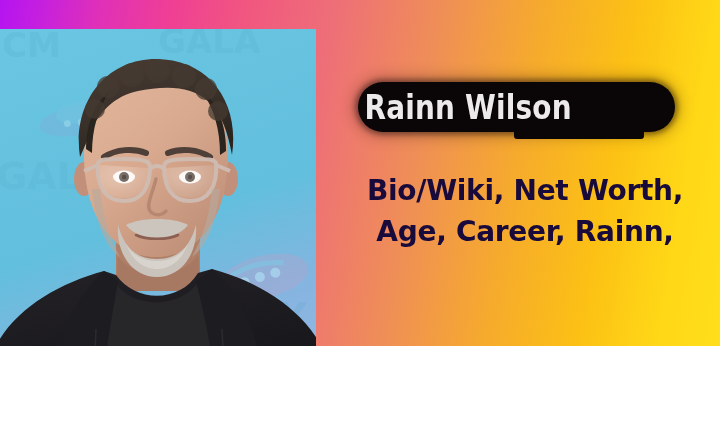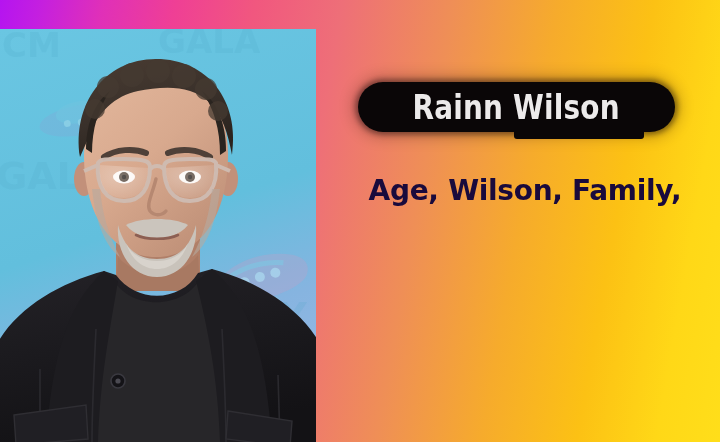--- a/index.html
+++ b/index.html
@@ -7,21 +7,21 @@
     padding: 0;
     background: #ffffff;
   }
   body {
     font-family: "Liberation Sans", sans-serif;
   }
 
   #thumbnail-card {
     position: relative;
     width: 720px;
-    height: 442px;
+    height: 346px;
     overflow: hidden;
     background:
       linear-gradient(100deg,
         #b514f0 0%,
         #c41fe0 5%,
         #e030b8 13%,
         #ef3f95 22%,
         #f1577f 32%,
         #ee6f78 43%,
         #ef8f56 57%,
@@ -62,21 +62,21 @@
     top: 82px;
     width: 317px;
     height: 50px;
     background: #0a0607;
     border-radius: 26px;
     box-shadow:
       0 0 5px 3px rgba(18, 6, 8, 0.40),
       0 0 14px 6px rgba(30, 8, 10, 0.22);
     display: flex;
     align-items: center;
-    justify-content: center;
+    justify-content: flex-start;
     overflow: visible;
   }
   #name-badge-tab {
     position: absolute;
     left: 156px;
     top: 44px;
     width: 130px;
     height: 13px;
     background: #0a0607;
     border-radius: 0 0 3px 3px;
@@ -261,17 +261,18 @@
   </div>
 
   <div id="content-panel">
 
     <div id="name-badge">
       <div id="name-badge-tab"></div>
       <span id="name-badge-label">Rainn Wilson</span>
     </div>
 
     <div id="subtitle-block">
-      <span class="subtitle-line">Age, Wilson, Family,</span>
+      <span class="subtitle-line">Bio/Wiki, Net Worth,</span>
+      <span class="subtitle-line">Age, Career, Rainn,</span>
     </div>
 
   </div>
 </div>
 
 </body></html>

